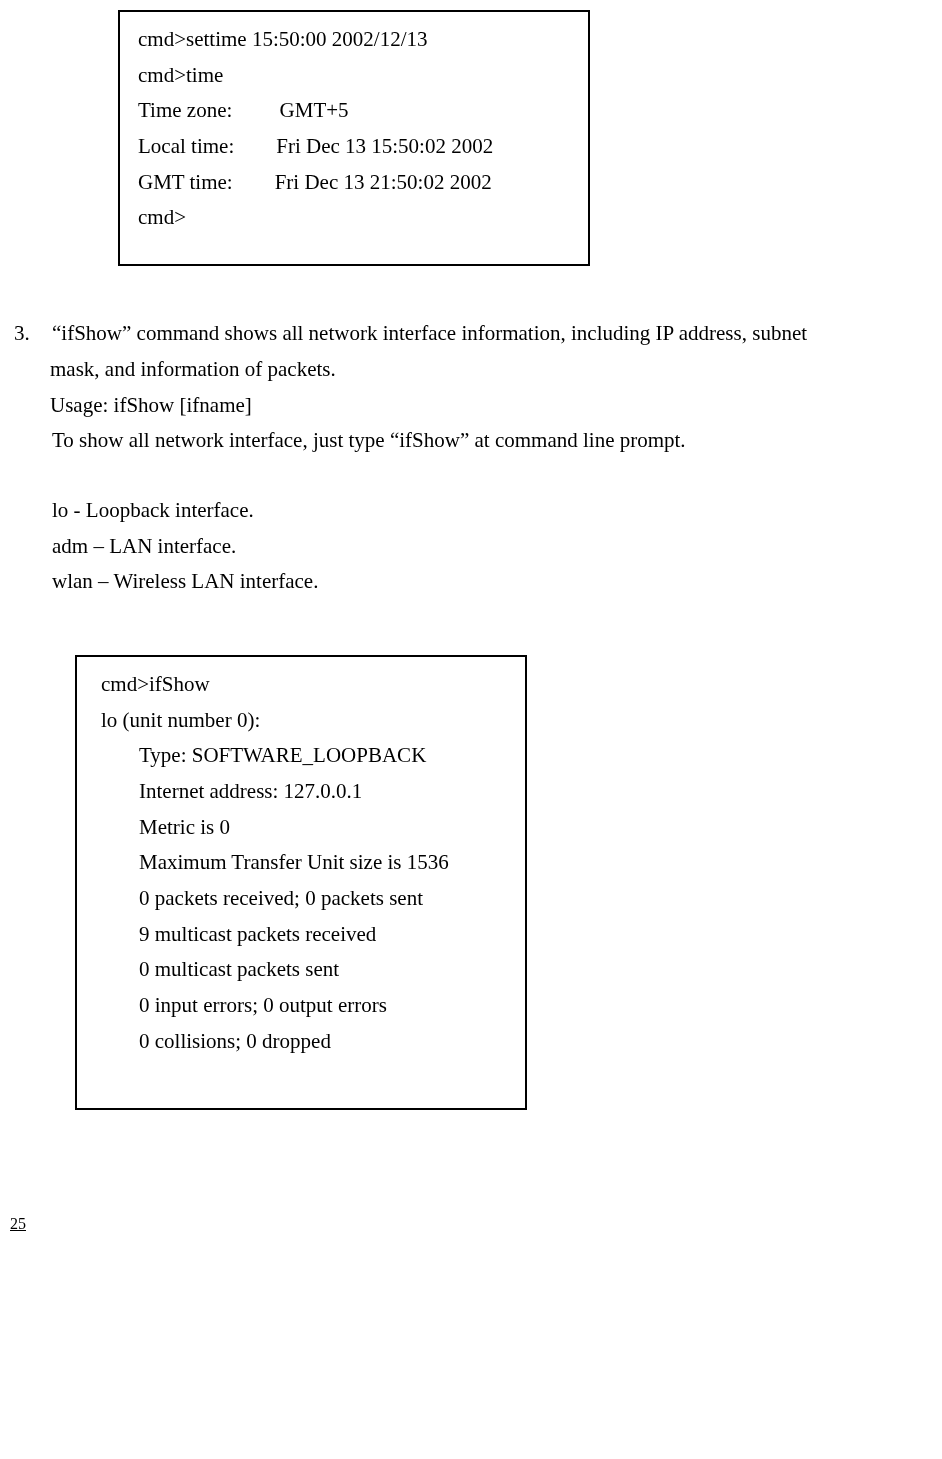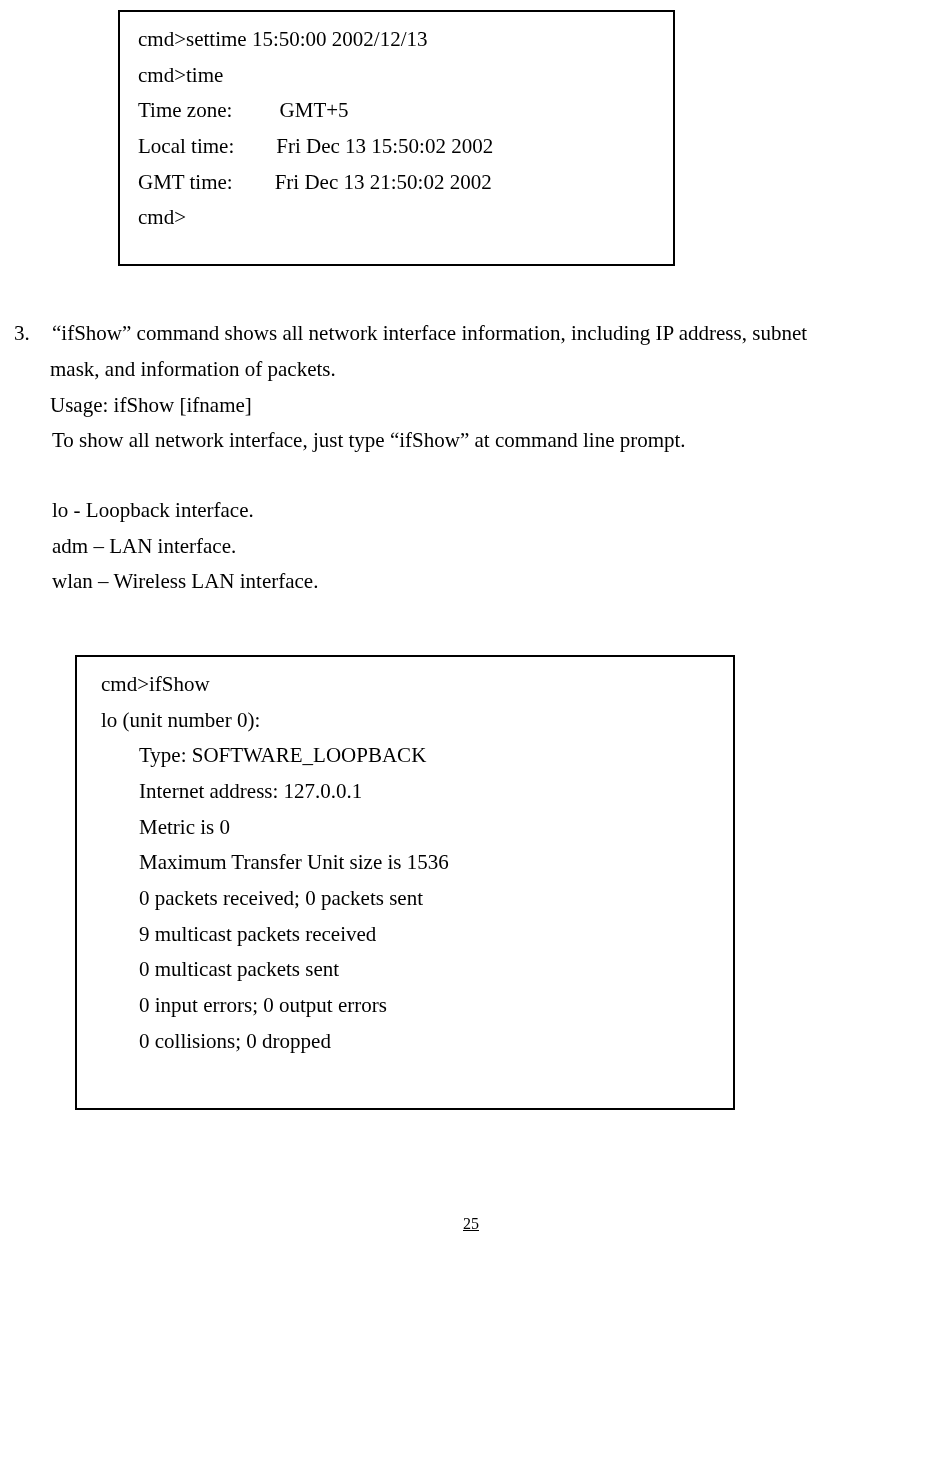--- a/index.html
+++ b/index.html
@@ -17,21 +17,21 @@
       padding: 0 10px;
     }
     .console-box {
       border: 2px solid #000;
       padding: 10px 18px 28px 18px;
       margin-bottom: 50px;
     }
     .box1 {
       margin-left: 108px;
       margin-top: 10px;
-      width: 557px;
+      width: 472px;
       padding-right: 10px;
     }
     .console-line {
       white-space: pre;
     }
     .list-row {
       display: flex;
       margin-left: 4px;
       padding-right: 20px;
     }
@@ -47,28 +47,28 @@
       margin-right: 20px;
     }
     .indent-body2 {
       margin-left: 42px;
       margin-right: 20px;
     }
     .spacer { height: 34px; }
     .box2 {
       margin-left: 65px;
       margin-top: 55px;
-      width: 660px;
+      width: 452px;
       padding: 10px 18px 48px 24px;
     }
     .indented-line {
       padding-left: 38px;
     }
     .page-num {
-      text-align: center;
+      text-align: left;
       font-size: 16px;
       margin-top: 100px;
       text-decoration: underline;
     }
   </style>
 </head>
 <body>
 
 <div class="page">
 

